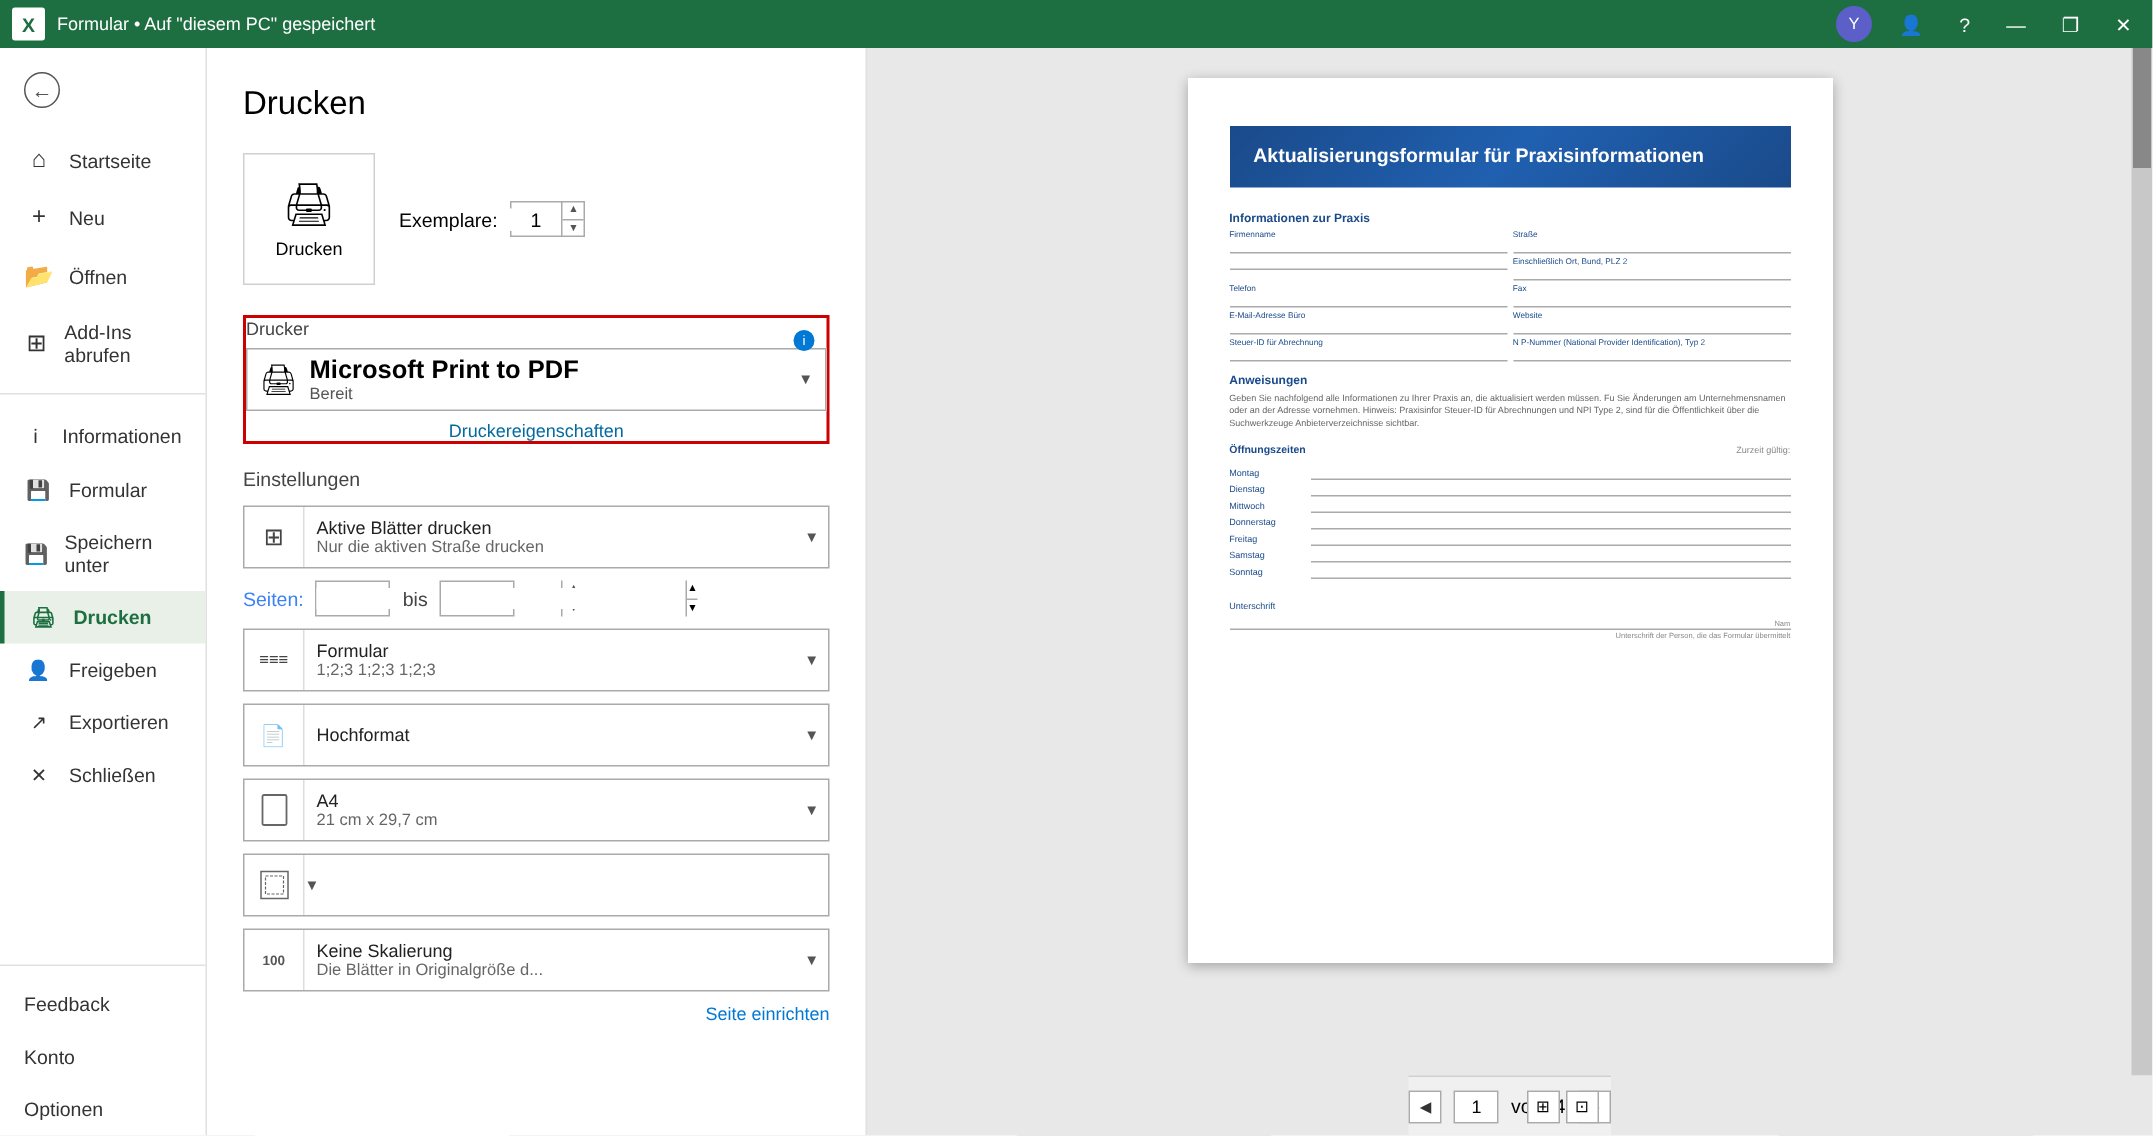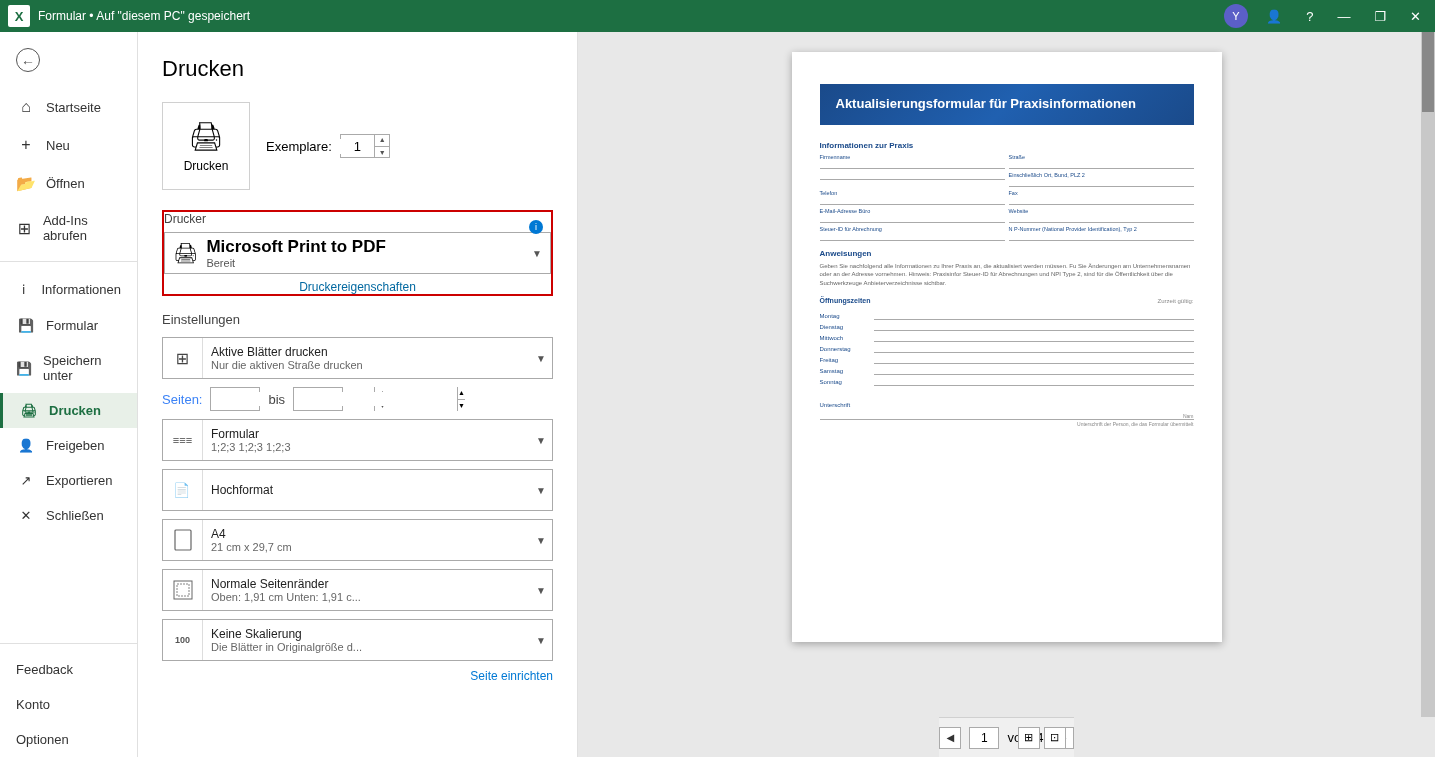--- a/index.html
+++ b/index.html
@@ -546,24 +546,20 @@
           <div class="setting-arrow">▼</div>
         </div>
 
         <div class="setting-row">
           <div class="setting-icon-box">
             <svg width="20" height="20" viewBox="0 0 20 20" fill="none">
                 <rect x="1" y="1" width="18" height="18" stroke="#666" stroke-width="1" fill="white"></rect>
                 <rect x="4" y="4" width="12" height="12" stroke="#666" stroke-width="0.8" stroke-dasharray="2,1" fill="none"></rect>
               </svg>
           </div>
-          <div class="setting-text">
-            <div class="setting-main">Normale Seitenränder</div>
-            <div class="setting-sub">Oben: 1,91 cm Unten: 1,91 c...</div>
-          </div>
           <div class="setting-arrow">▼</div>
         </div>
 
         <div class="setting-row">
           <div class="setting-icon-box" style="font-size:9px;font-weight:bold;color:#555;">100</div>
           <div class="setting-text">
             <div class="setting-main">Keine Skalierung</div>
             <div class="setting-sub">Die Blätter in Originalgröße d...</div>
           </div>
           <div class="setting-arrow">▼</div>

